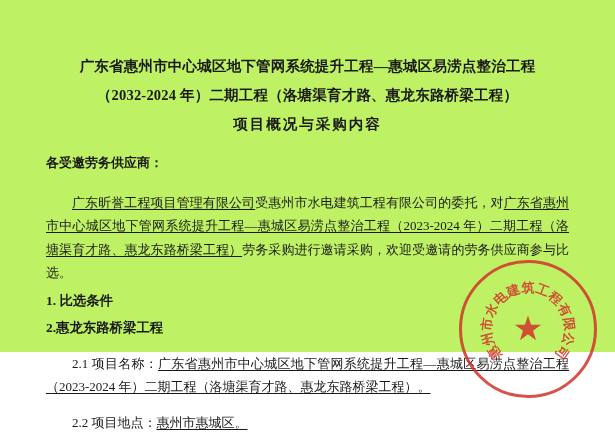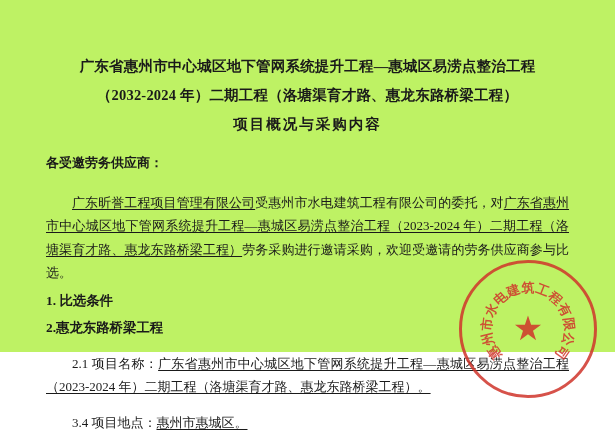--- a/index.html
+++ b/index.html
@@ -135,21 +135,21 @@
     <div class="salutation">各受邀劳务供应商：</div>
 
     <div class="para"><span class="u">广东昕誉工程项目管理有限公司</span><span>受惠州市水电建筑工程有限公司的委托，对</span><span class="u">广东省惠州市中心城区地下管网系统提升工程—惠城区易涝点整治工程（2023-2024 年）二期工程（洛塘渠育才路、惠龙东路桥梁工程）</span><span>劳务采购进行邀请采购，欢迎受邀请的劳务供应商参与比选。</span></div>
 
     <div class="section-heading"><span class="num">1.</span> <span>比选条件</span></div>
 
     <div class="section-heading"><span class="num">2.</span><span>惠龙东路桥梁工程</span></div>
 
     <div class="sub-item"><span>2.1 项目名称：</span><span class="u">广东省惠州市中心城区地下管网系统提升工程—惠城区易涝点整治工程（2023-2024 年）二期工程（洛塘渠育才路、惠龙东路桥梁工程）。</span></div>
 
-    <div class="sub-item"><span>3.4 项目地点：</span><span class="u">惠州市惠城区。</span></div>
+    <div class="sub-item"><span>2.2 项目地点：</span><span class="u">惠州市惠城区。</span></div>
 
   </div>
 
   <div class="seal">
     <div class="seal-inner"></div>
     <div class="seal-star">★</div>
     <div class="seal-text" id="seal-text">
         <span style="transform: rotate(-125deg) translate(-50%, -50px) rotate(0deg);">惠</span>
         <span style="transform: rotate(-104.167deg) translate(-50%, -50px) rotate(0deg);">州</span>
         <span style="transform: rotate(-83.3333deg) translate(-50%, -50px) rotate(0deg);">市</span>

